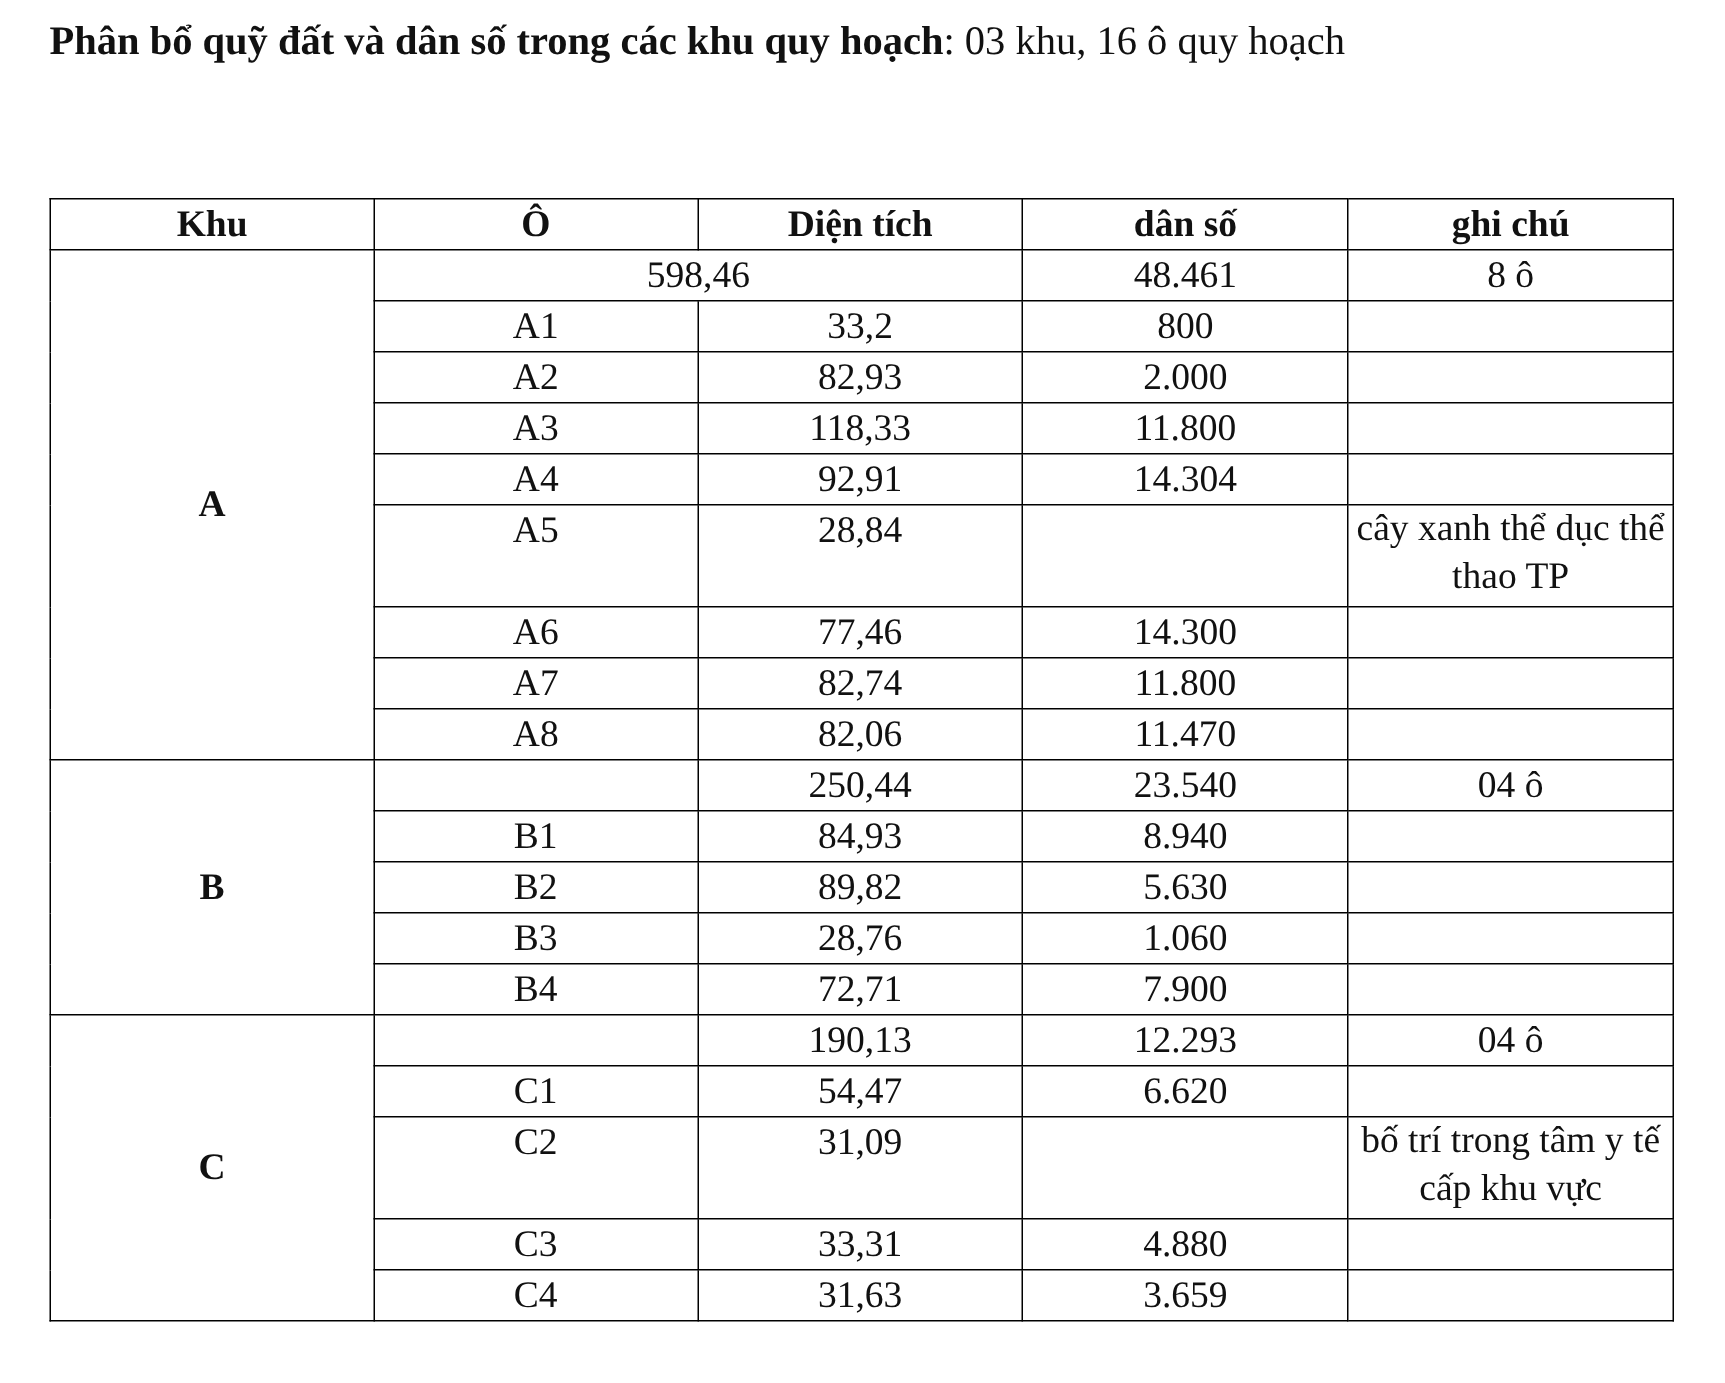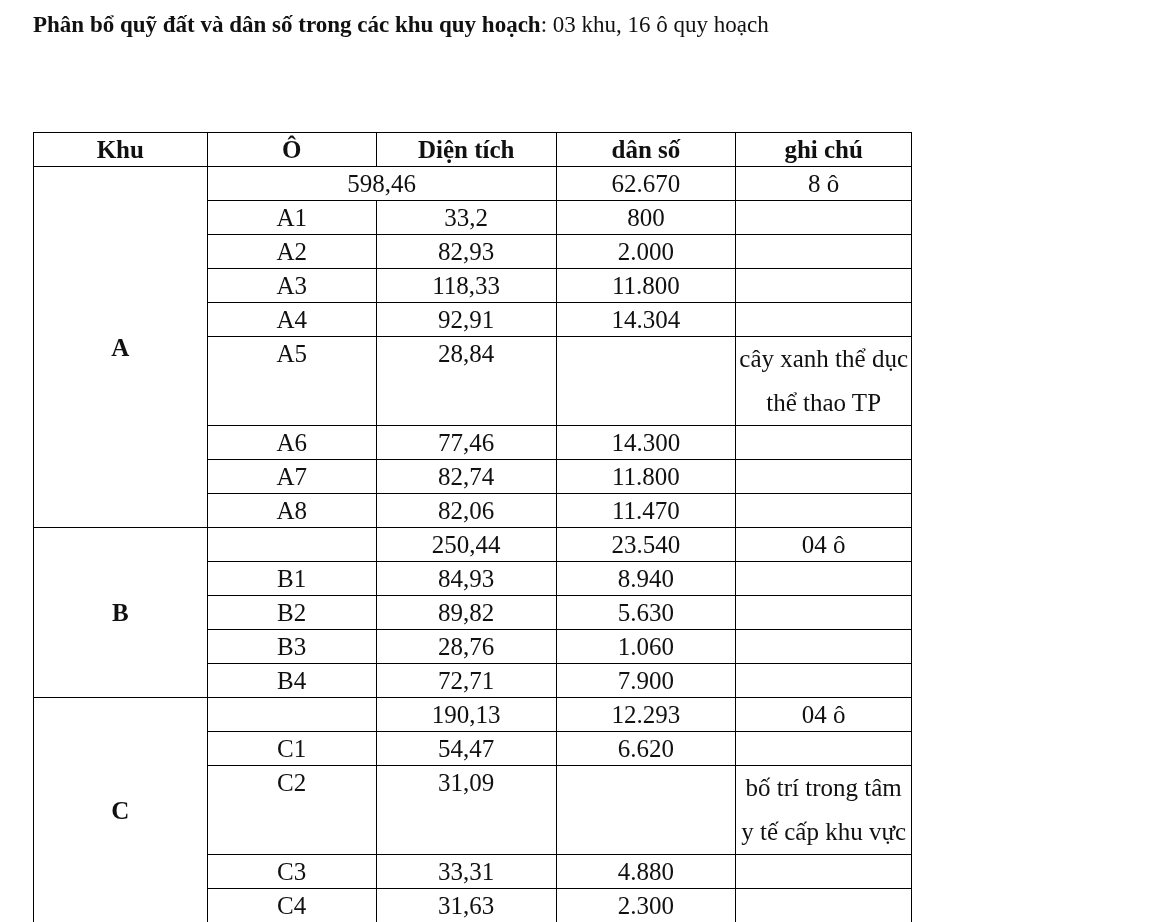--- a/index.html
+++ b/index.html
@@ -1,25 +1,25 @@
 <!DOCTYPE html>
 <html><head>
 <meta charset="utf-8">
 <style>
   html, body { margin:0; padding:0; background:#fff; }
   body { width:1150px; height:922px; position:relative; font-family:"Liberation Serif", serif; color:#111; }
-  .title { position:absolute; left:33px; top:12px; font-size:23px; white-space:nowrap; }
+  .title { position:absolute; left:33px; top:12px; font-size:27px; white-space:nowrap; }
   .title b { font-weight:bold; }
-  table { position:absolute; left:33px; top:132px; width:879px; border-collapse:collapse; font-size:25px; }
+  table { position:absolute; left:33px; top:132px; width:1083px; border-collapse:collapse; font-size:25px; }
   td, th { border:1.5px solid #000; text-align:center; padding:0; line-height:33px; vertical-align:top; }
   th { font-weight:bold; height:32px; }
   td { height:33px; }
   td.khu { font-weight:bold; vertical-align:middle; }
   td.tall { height:67px; }
-  td.note { line-height:44px; }
+  td.note { line-height:32px; }
   col.c1 { width:216px; } col.c2 { width:216px; } col.c3 { width:217px; } col.c4 { width:217px; } col.c5 { width:217px; }
 </style>
 </head>
 <body>
 
 <div class="title"><b>Phân bổ quỹ đất và dân số trong các khu quy hoạch</b><span>: 03 khu, 16 ô quy hoạch</span></div>
 
 <table>
   <colgroup>
       <col class="c1">
@@ -35,21 +35,21 @@
       <th>Diện tích</th>
       <th>dân số</th>
       <th>ghi chú</th>
     </tr>
   </thead>
   <tbody>
 
     <tr>
       <td class="khu" rowspan="9">A</td>
       <td colspan="2">598,46</td>
-      <td>62.670</td>
+      <td>48.461</td>
       <td>8 ô</td>
     </tr>
     <tr>
         <td>A1</td>
         <td>33,2</td>
         <td>800</td>
         <td></td>
       </tr>
     <tr>
         <td>A2</td>
@@ -147,17 +147,17 @@
       </tr>
     <tr>
         <td>C3</td>
         <td>33,31</td>
         <td>4.880</td>
         <td></td>
       </tr>
     <tr>
         <td>C4</td>
         <td>31,63</td>
-        <td>2.300</td>
+        <td>3.659</td>
         <td></td>
       </tr>
   </tbody>
 </table>
 
 </body></html>

